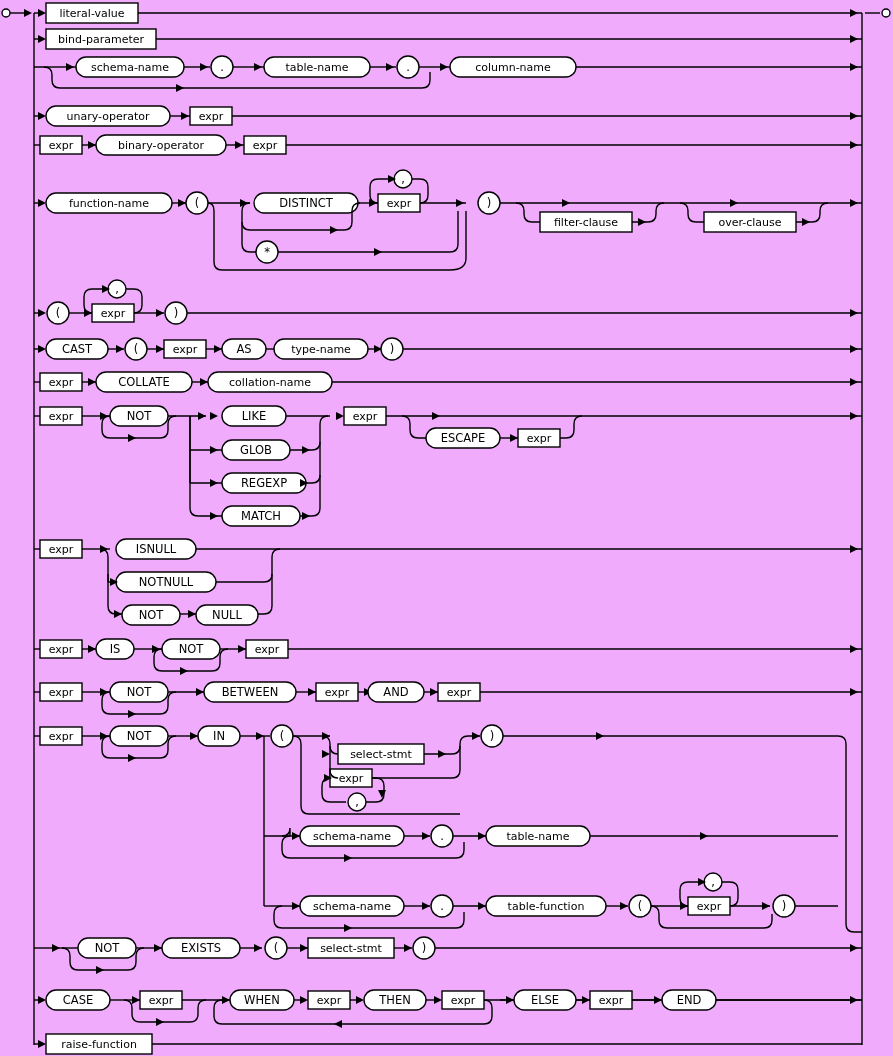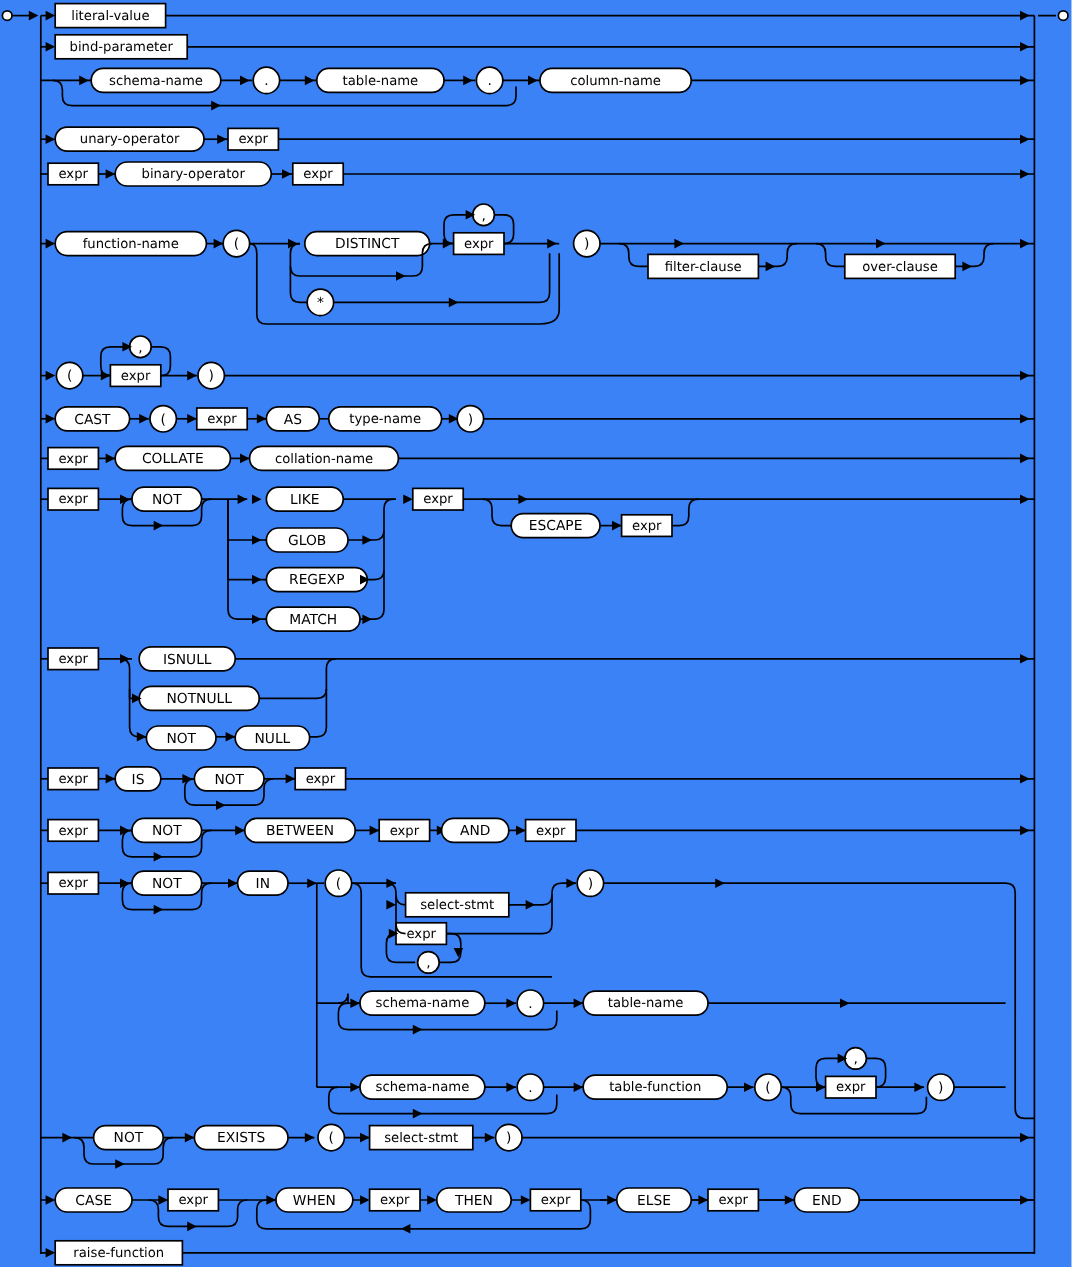--- a/index.html
+++ b/index.html
@@ -8,21 +8,21 @@
     background: #ffffff;
   }
   body {
     font-family: "DejaVu Sans", sans-serif;
   }
   #diagram-root {
     position: relative;
     width: 893px;
     height: 1056px;
     overflow: hidden;
-    background: #3b82f6;
+    background: #f0abfc;
   }
   svg#railroad {
     position: absolute;
     left: 0;
     top: 0;
     width: 893px;
     height: 1056px;
   }
   svg#railroad .rail {
     fill: none;

